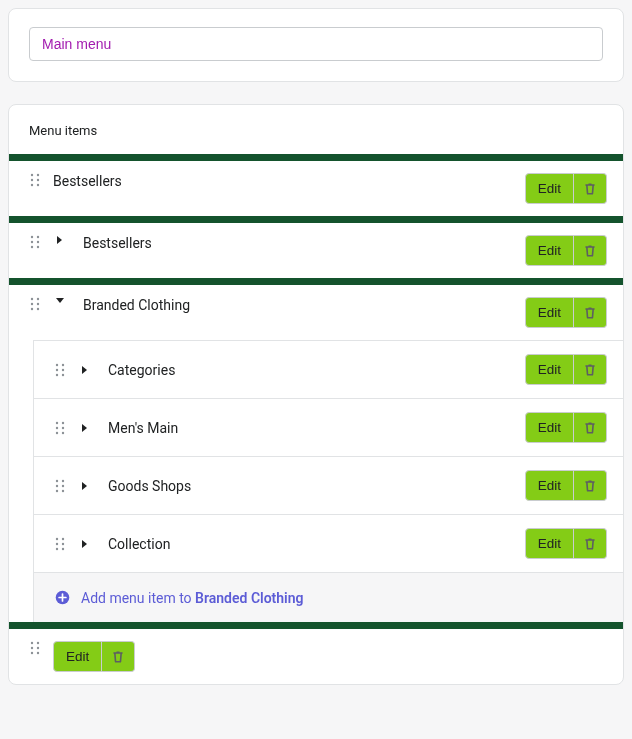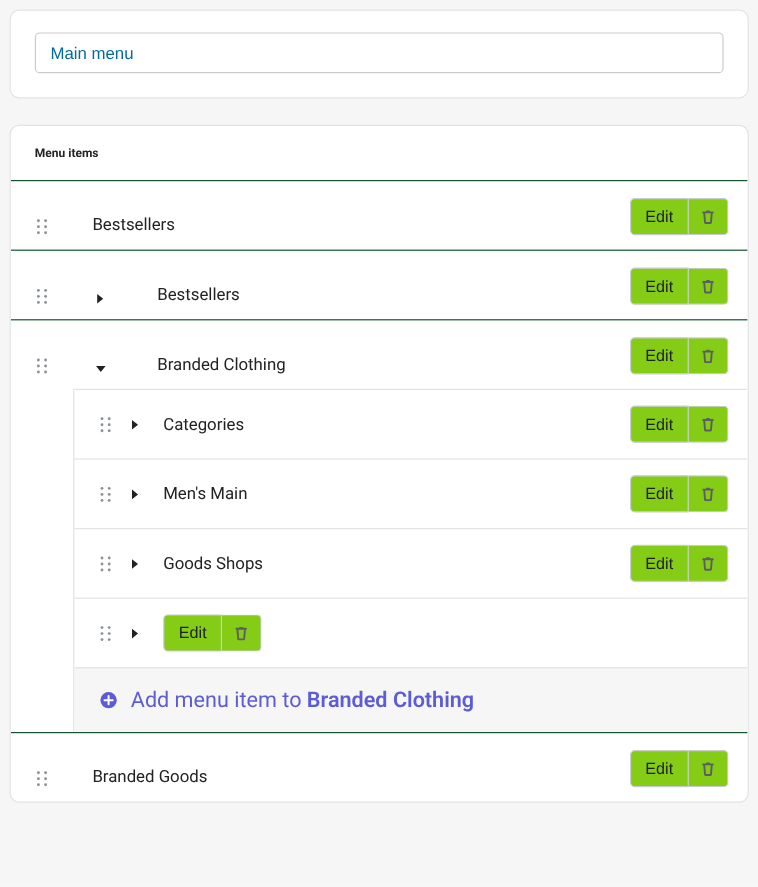--- a/index.html
+++ b/index.html
@@ -29,39 +29,38 @@
       font-size: 14px;
       color: #202223;
       margin-bottom: 6px;
     }
     .title-input {
       width: 100%;
       padding: 8px 12px;
       border: 1px solid #c9cccf;
       border-radius: 4px;
       font-size: 14px;
-      color: #0369a1;
+      color: #a21caf;
       background: #fff;
     }
     .menu-items-card {
       margin-top: 22px;
       overflow: hidden;
     }
     .menu-items-header {
       padding: 18px 20px 16px 20px;
-      font-weight: 700;
-      font-size: 10px;
+      font-weight: 400;
+      font-size: 13px;
     }
     .row {
       display: flex;
-      align-items: flex-end;
-      border-top: 1px solid #14532d;
+      align-items: flex-start;
+      border-top: 7px solid #14532d;
       padding: 12px 16px 12px 0;
       min-height: 58px;
-      gap: 24px;
     }
     .drag-handle {
       width: 12px;
       display: flex;
       align-items: center;
       justify-content: center;
       margin-left: 20px;
       margin-right: 12px;
       color: #8c9196;
       flex-shrink: 0;
@@ -99,21 +98,21 @@
     .btn-edit {
       border-radius: 4px 0 0 4px;
     }
     .btn-delete {
       border-radius: 0 4px 4px 0;
       border-left: none;
       padding: 6px 8px;
     }
     .indent-line {
       border-left: 1px solid #e1e3e5;
-      margin-left: 52px;
+      margin-left: 24px;
     }
     .sub-row {
       display: flex;
       align-items: center;
       border-top: 1px solid #e1e3e5;
       padding: 12px 16px 12px 0;
       min-height: 58px;
     }
     .sub-drag {
       width: 12px;
@@ -134,21 +133,21 @@
       color: #5c5cd6;
       cursor: pointer;
     }
     .add-icon {
       margin-right: 10px;
       display: flex;
       align-items: center;
     }
     .add-text {
       color: #5c5cd6;
-      font-size: 18px;
+      font-size: 14px;
       text-align: right;
     }
     .add-text strong {
       font-weight: 600;
     }
     svg {
       display: block;
     }
   </style>
 </head>
@@ -329,20 +328,21 @@
             <circle cx="8" cy="7" r="1.2" fill="#8c9196"></circle>
             <circle cx="2" cy="12" r="1.2" fill="#8c9196"></circle>
             <circle cx="8" cy="12" r="1.2" fill="#8c9196"></circle>
           </svg>
       </div>
       <div class="toggle">
         <svg width="8" height="10" viewBox="0 0 8 10">
             <path d="M1 1 L6 5 L1 9 Z" fill="#202223"></path>
           </svg>
       </div>
+      <span class="item-label">Collection</span>
       <div class="actions">
         <button class="btn btn-edit">Edit</button>
         <button class="btn btn-delete">
           <svg width="16" height="16" viewBox="0 0 20 20" fill="#5c5f62">
               <path d="M8 3.5a.5.5 0 01.5-.5h3a.5.5 0 01.5.5V4h3a1 1 0 010 2h-.1l-.8 9.5a1.5 1.5 0 01-1.5 1.5H7.4a1.5 1.5 0 01-1.5-1.5L5.1 6H5a1 1 0 010-2h3v-.5zM7.1 6l.75 9h4.3l.75-9H7.1z"></path>
             </svg>
         </button>
       </div>
     </div>
 
@@ -364,21 +364,20 @@
     <div class="drag-handle">
       <svg width="10" height="14" viewBox="0 0 10 14">
           <circle cx="2" cy="2" r="1.2" fill="#8c9196"></circle>
           <circle cx="8" cy="2" r="1.2" fill="#8c9196"></circle>
           <circle cx="2" cy="7" r="1.2" fill="#8c9196"></circle>
           <circle cx="8" cy="7" r="1.2" fill="#8c9196"></circle>
           <circle cx="2" cy="12" r="1.2" fill="#8c9196"></circle>
           <circle cx="8" cy="12" r="1.2" fill="#8c9196"></circle>
         </svg>
     </div>
-    <span class="item-label">Branded Goods</span>
     <div class="actions">
       <button class="btn btn-edit">Edit</button>
       <button class="btn btn-delete">
         <svg width="16" height="16" viewBox="0 0 20 20" fill="#5c5f62">
             <path d="M8 3.5a.5.5 0 01.5-.5h3a.5.5 0 01.5.5V4h3a1 1 0 010 2h-.1l-.8 9.5a1.5 1.5 0 01-1.5 1.5H7.4a1.5 1.5 0 01-1.5-1.5L5.1 6H5a1 1 0 010-2h3v-.5zM7.1 6l.75 9h4.3l.75-9H7.1z"></path>
           </svg>
       </button>
     </div>
   </div>
 

